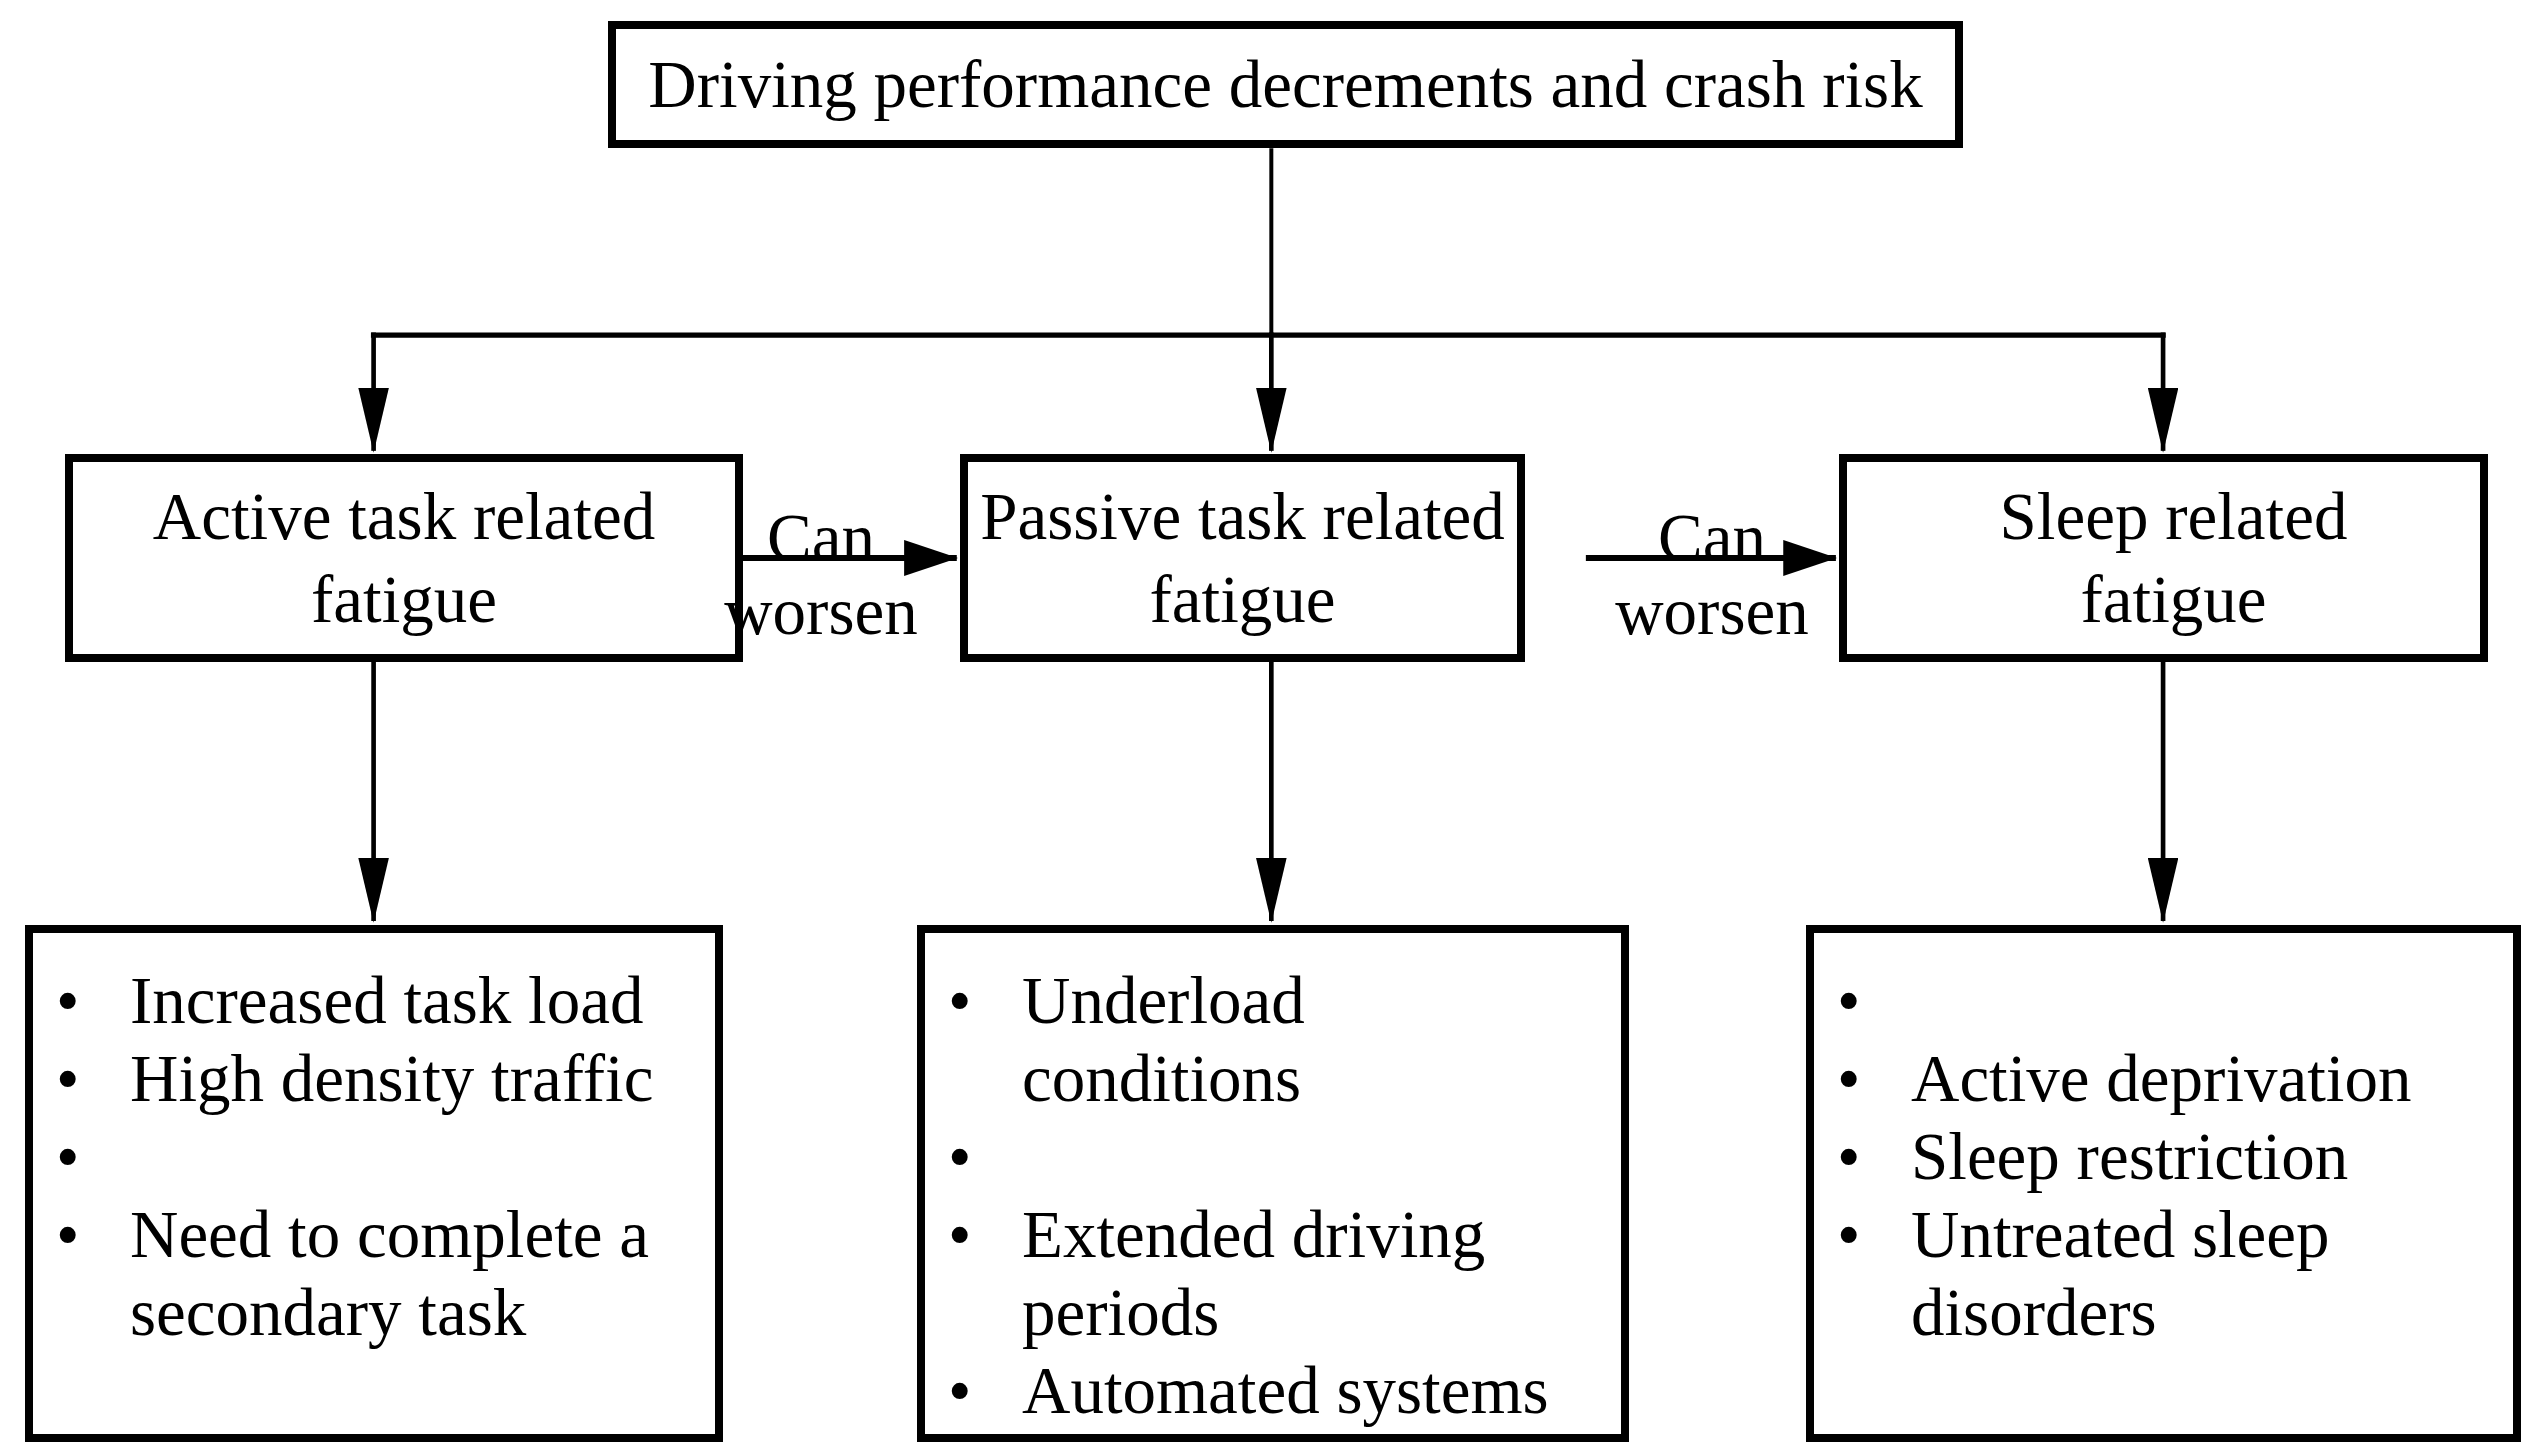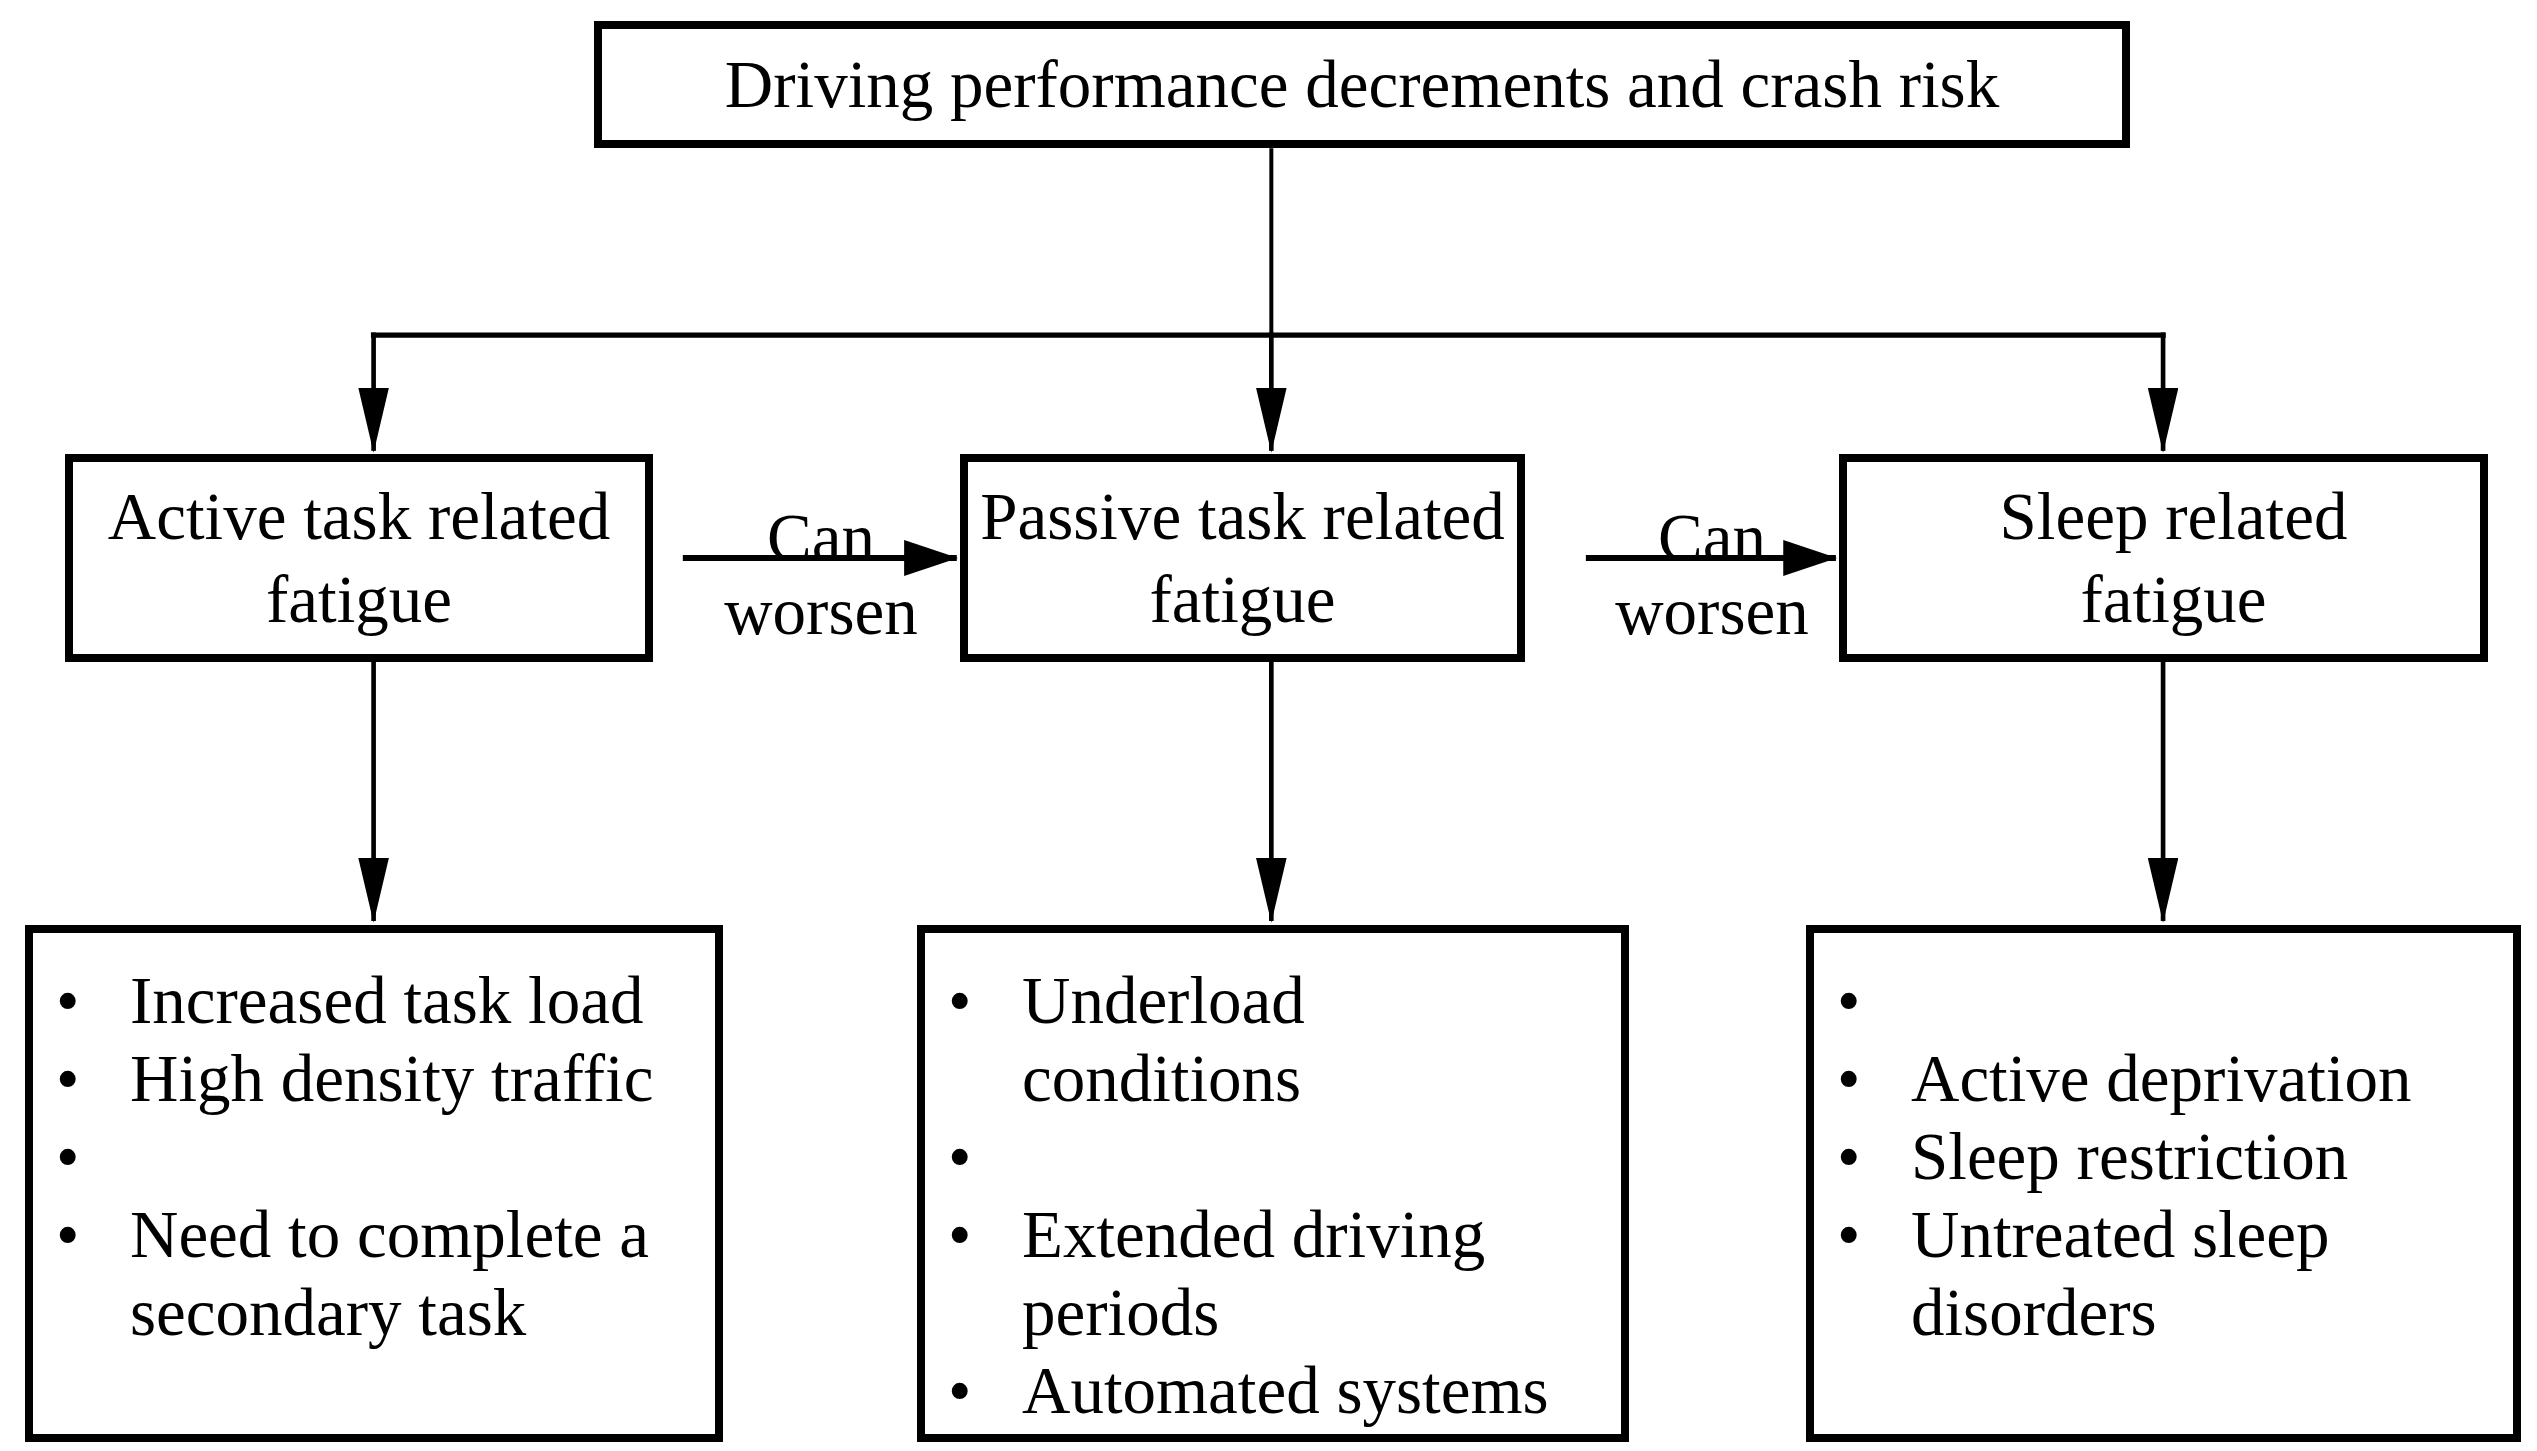--- a/index.html
+++ b/index.html
@@ -10,23 +10,23 @@
     font-family:"Liberation Serif","DejaVu Serif",serif;
     overflow:hidden;
   }
   .lines{position:absolute;left:0;top:0;width:2538px;height:1451px;}
   .box{
     position:absolute;box-sizing:border-box;background:#ffffff;
     border:8.6px solid #000000;
     display:flex;align-items:center;justify-content:center;
     text-align:center;
   }
-  .title-box{left:594px;top:21px;width:1536px;height:127px;font-size:67px;text-align:right;}
+  .title-box{left:608px;top:21px;width:1355px;height:127px;font-size:67px;text-align:right;}
   .mid-box{top:454px;height:208px;font-size:67px;line-height:83px;white-space:pre-line;}
-  .mid-1{left:65px;width:588px;}
+  .mid-1{left:65px;width:678px;}
   .mid-2{left:960px;width:565px;}
   .mid-3{left:1839px;width:649px;padding-left:20px;}
   .factors-box{
     top:925px;height:517px;border-width:8px;
     align-items:flex-start;justify-content:flex-start;text-align:left;
   }
   .fac-1{left:25px;width:698px;}
   .fac-2{left:917px;width:712px;}
   .fac-3{left:1806px;width:715px;}
   .factor-list{

